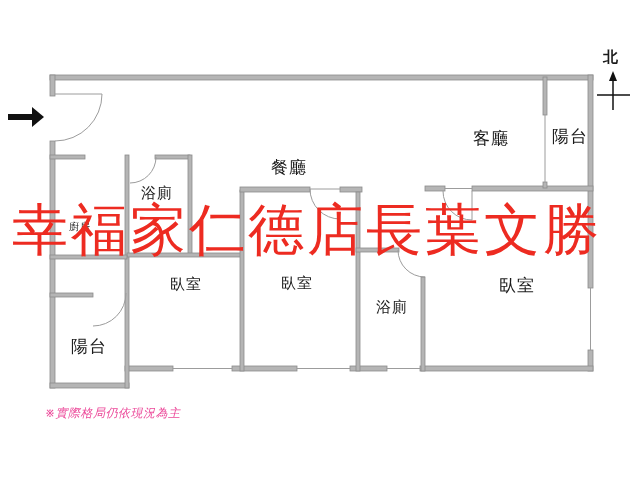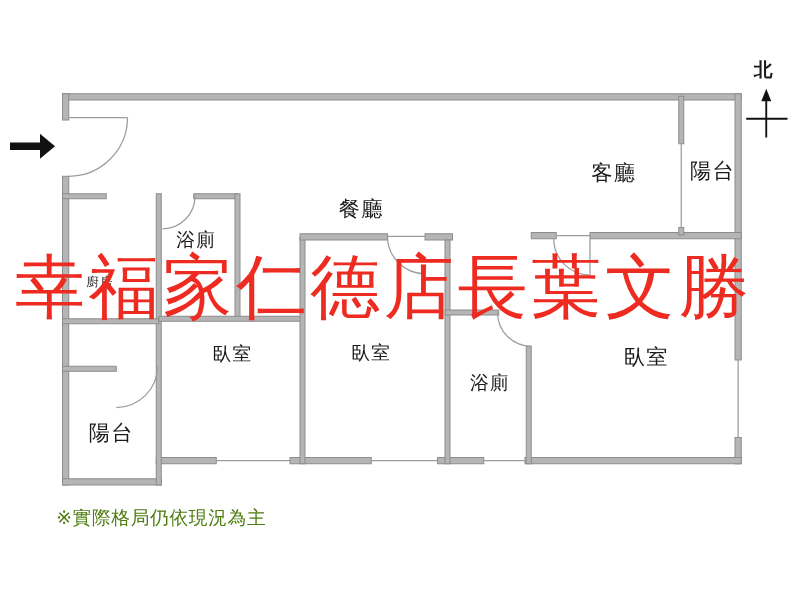--- a/index.html
+++ b/index.html
@@ -20,21 +20,21 @@
     position:absolute;
     color:var(--label);
     font-size:15px;
     letter-spacing:1px;
     white-space:nowrap;
     line-height:1;
   }
   .lbl-lg{font-size:17px;}
   .lbl-sm{font-size:10px;}
   #north-label{font-size:15px;font-weight:bold;}
-  #note{font-size:15px;letter-spacing:0.5px;color:#4d7c0f;}
+  #note{font-size:12px;letter-spacing:0.5px;color:#ec4899;font-style:italic;}
   #gray-watermark{
     position:absolute;left:170px;top:216px;
     font-size:54px;font-weight:bold;
     color:var(--gray_wm);
     letter-spacing:2px;white-space:nowrap;line-height:1;
   }
   #red-watermark{
     position:absolute;left:12px;top:202px;
     font-size:56px;font-weight:normal;
     color:var(--red_wm);

